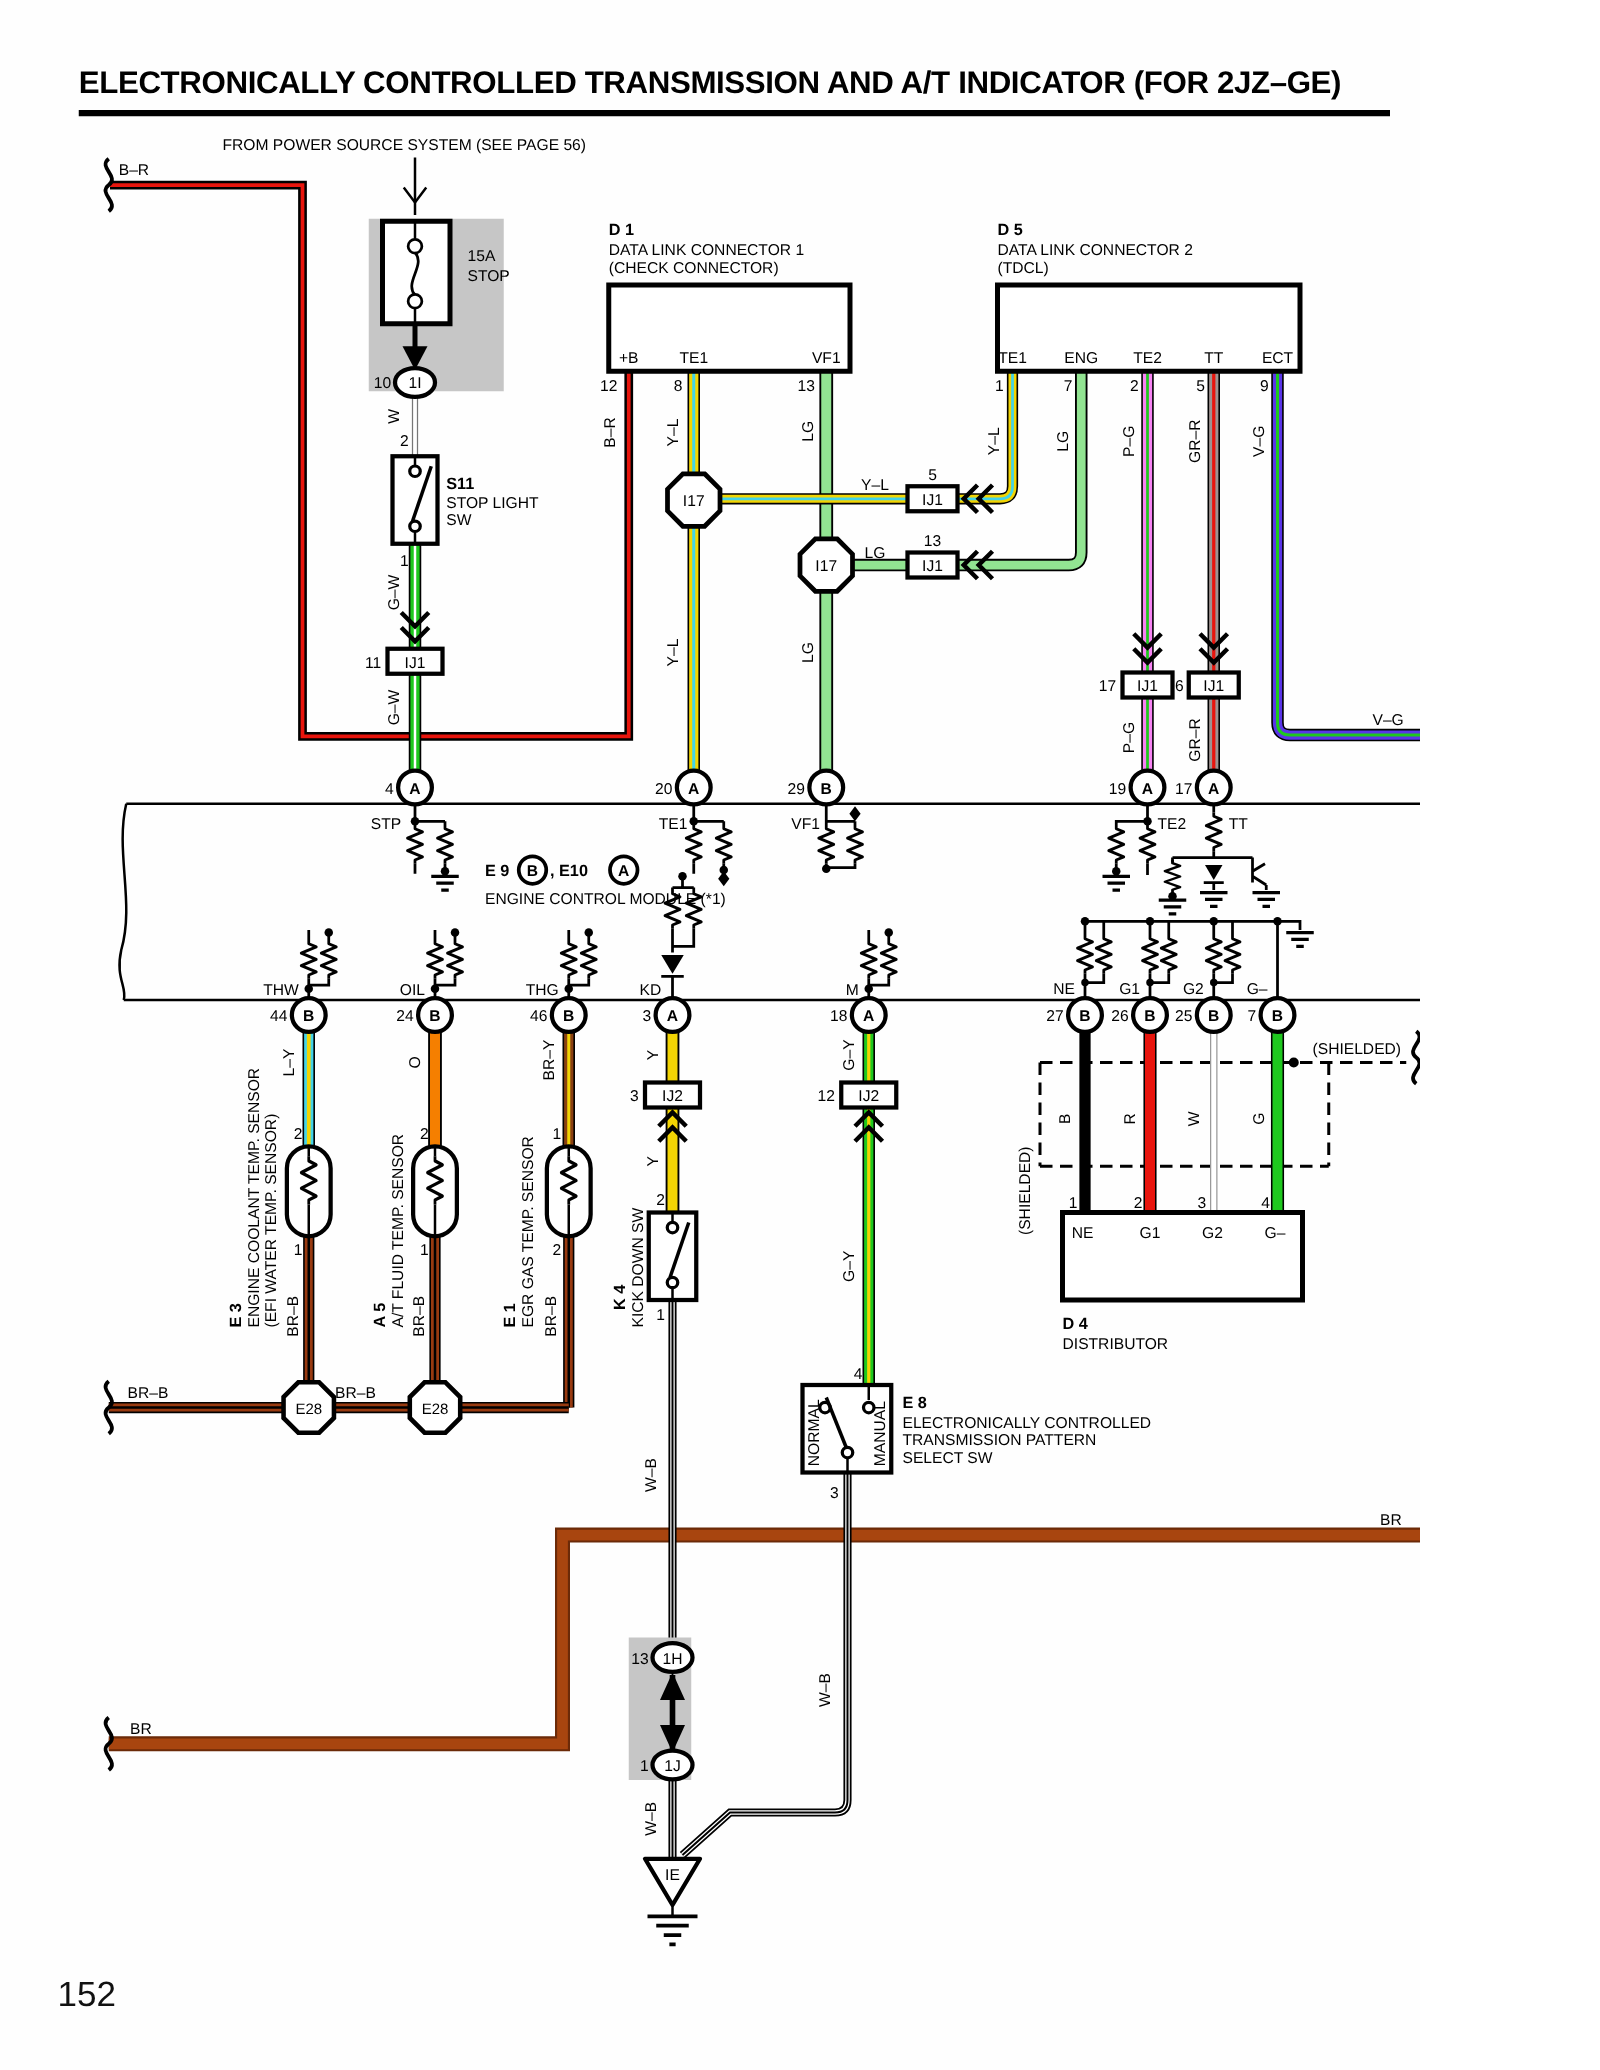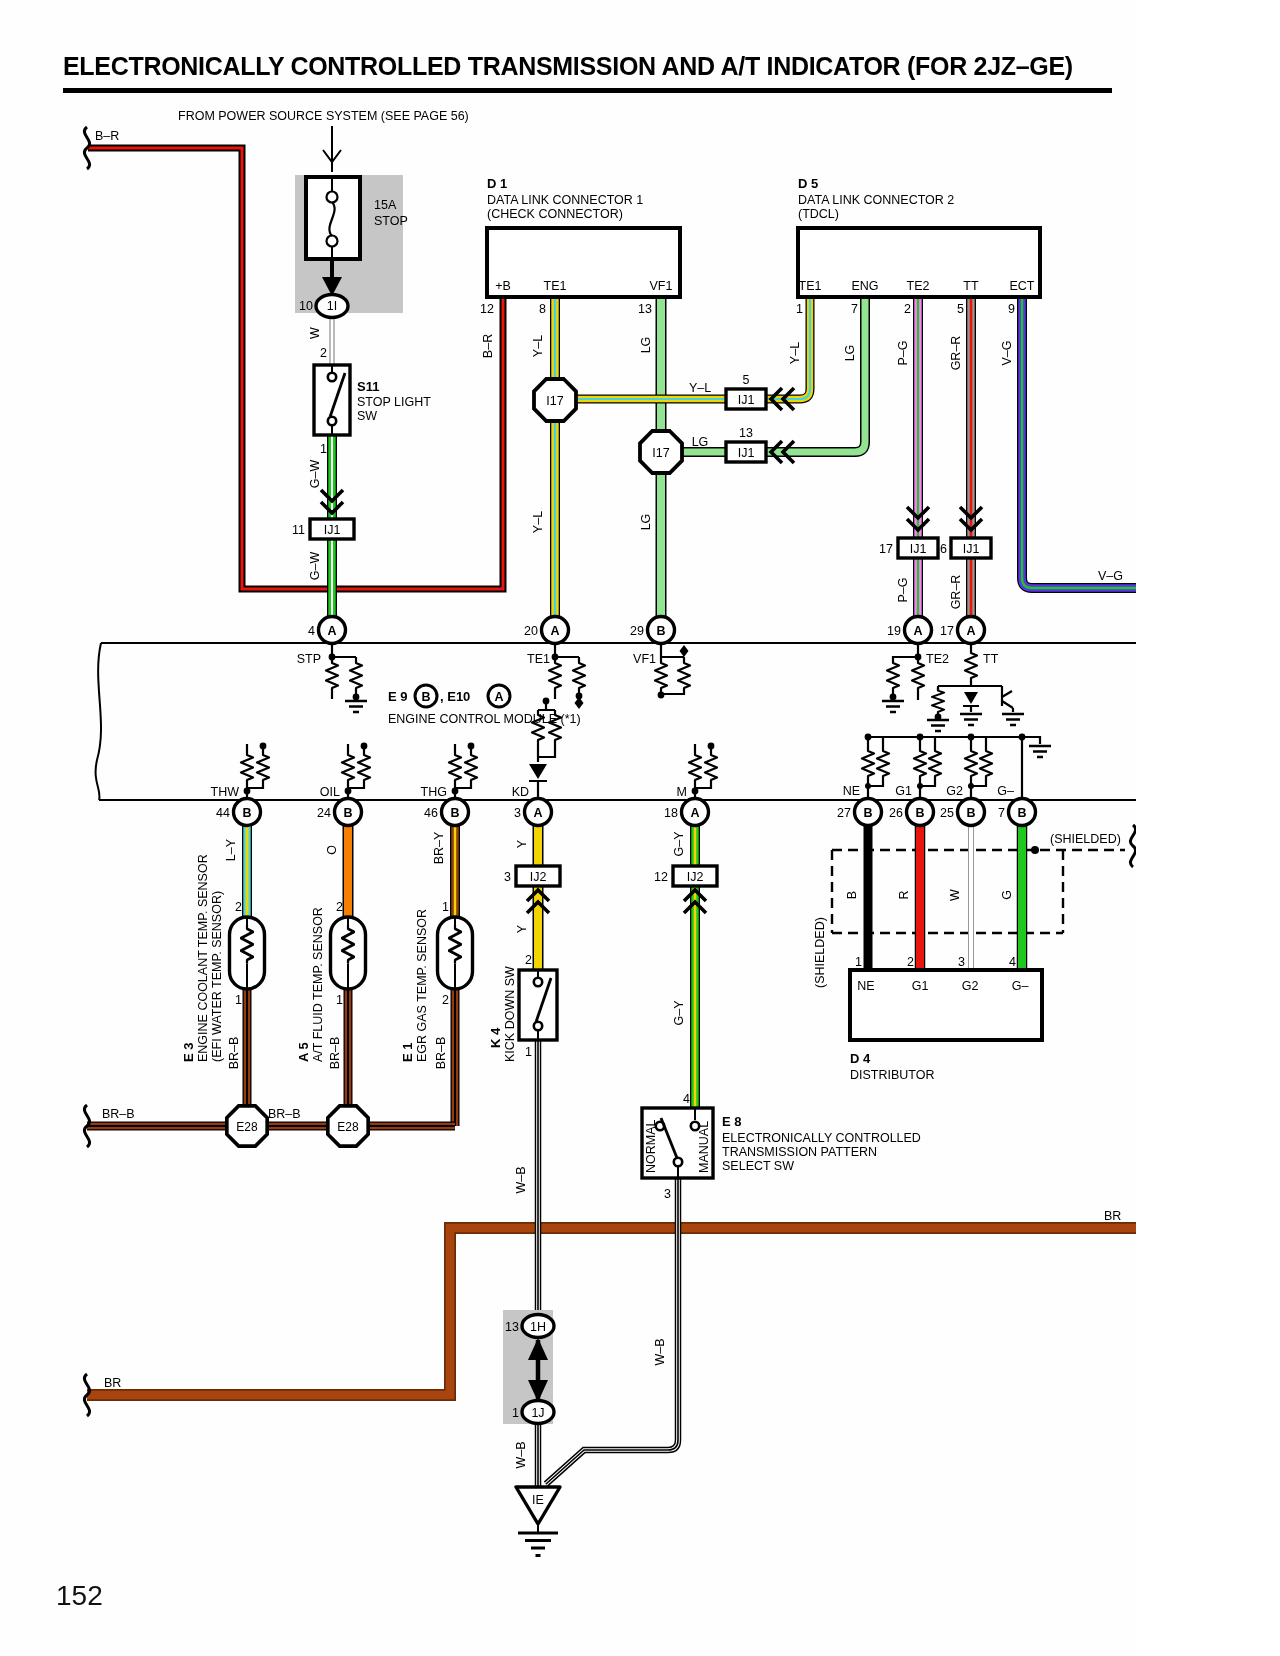--- a/index.html
+++ b/index.html
@@ -1,19 +1,19 @@
 <!DOCTYPE html>
 <html><head>
 <meta charset="utf-8">
 <style>
   html,body{margin:0;padding:0;background:#ffffff;}
   #page{position:relative;width:1136px;height:1656px;background:#fefefe;font-family:"Liberation Sans",sans-serif;overflow:hidden;}
   #title{position:absolute;left:63px;top:52px;width:1120px;font-size:25px;font-weight:bold;color:#000;letter-spacing:-0.3px;white-space:nowrap;}
   #rule{position:absolute;left:63px;top:88px;width:1049px;height:4.5px;background:#000;}
-  #pagenum{position:absolute;left:56px;top:1580px;font-size:28px;color:#111;}
+  #pagenum{position:absolute;left:46px;top:1580px;font-size:28px;color:#111;}
   svg text{font-family:"Liberation Sans",sans-serif;font-size:12.5px;fill:#000;}
   text.bb{font-weight:bold;font-size:13px;}
   text.pl{font-weight:bold;font-size:12.5px;text-anchor:middle;}
   text.mid{text-anchor:middle;}
   text.end{text-anchor:end;}
   .pinc{fill:#fff;stroke:#000;stroke-width:3.4;}
   .box{fill:#fff;stroke:#000;stroke-width:3.4;}
   .thin{stroke:#000;stroke-width:2;fill:none;}
   .sym{stroke:#000;stroke-width:2.2;fill:none;}
   .octu{fill:#fff;stroke:#000;stroke-width:3.8;}

